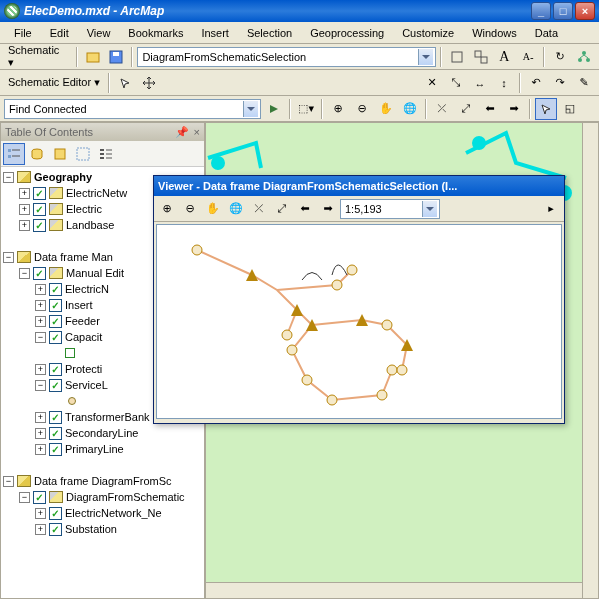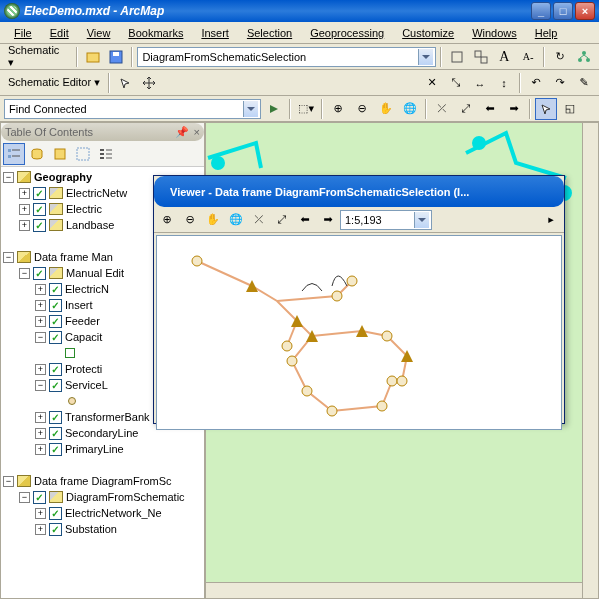--- a/index.html
+++ b/index.html
@@ -5,50 +5,50 @@
 * { margin: 0; padding: 0; box-sizing: border-box; font-family: Tahoma, sans-serif; font-size: 11px; }
 body { width: 599px; height: 599px; background: #ece9d8; overflow: hidden; position: relative; }
 .titlebar { height: 22px; background: linear-gradient(to bottom, #0058cc, #2b7bdb, #0058cc); color: white; display: flex; align-items: center; padding: 0 4px; }
 .titlebar .icon { width: 16px; height: 16px; margin-right: 4px; background: radial-gradient(circle, #7ec88a 40%, #2a5e2e 70%); border-radius: 50%; position: relative; }
 .titlebar .icon::after { content:""; position:absolute; top:3px; left:3px; width:10px; height:10px; background: repeating-linear-gradient(45deg,#fff,#fff 2px,transparent 2px,transparent 4px); border-radius:50%; }
 .titlebar .title { flex: 1; font-weight: bold; font-size: 12px; font-style: italic; }
 .winbtns { display: flex; gap: 2px; }
 .winbtn { width: 20px; height: 18px; background: linear-gradient(to bottom,#8db3e8,#3f6fbf); border: 1px solid #2a4f8f; border-radius: 3px; display:flex;align-items:center;justify-content:center; color:#fff; font-weight:bold; font-size:10px; }
 .close { background: linear-gradient(to bottom,#e79a8f,#cc3e2f); border-color:#8a2a1f; }
 .menubar { height: 22px; background: #ece9d8; display: flex; align-items: center; padding: 0 6px; border-bottom: 1px solid #aca899; gap: 2px; }
-.menubar .item { padding: 2px 8px; cursor: default; text-decoration: underline; }
+.menubar .item { padding: 2px 8px; cursor: default; }
 .toolbar { height: 26px; background: #ece9d8; display: flex; align-items: center; padding: 2px 4px; border-bottom: 1px solid #aca899; gap: 2px; }
 .tbtn { width: 22px; height: 22px; border: 1px solid transparent; display:flex;align-items:center;justify-content:center; position:relative; }
 .drop-label { padding: 2px 4px; }
 .combo { background: white; border: 1px solid #7f9db9; height: 20px; display: flex; align-items: center; padding: 0 2px 0 4px; }
 .combo .arrow { width: 15px; height: 16px; background: linear-gradient(to bottom,#e4ecf7,#bcd4f6); border-left: 1px solid #7f9db9; display:flex;align-items:center;justify-content:center; margin-left:auto; }
 .combo .arrow::after { content:""; border:4px solid transparent; border-top-color:#4d6185; margin-top:4px; }
 .sep { width: 2px; height: 20px; border-left: 1px solid #aca899; border-right: 1px solid #fff; margin: 0 2px; }
 .content { position: relative; height: 477px; display: flex; }
 .toc { width: 205px; background: #f4f4f0; border: 1px solid #aca899; display: flex; flex-direction: column; position: relative; }
-.toc-header { height: 18px; background: linear-gradient(to bottom,#dbd9cf,#c4c1b1); display: flex; align-items: center; padding: 0 4px; color: #666; font-size: 10px; border-radius: 9px; }
+.toc-header { height: 18px; background: linear-gradient(to bottom,#dbd9cf,#c4c1b1); display: flex; align-items: center; padding: 0 4px; color: #666; font-size: 10px; }
 .toc-header .x { margin-left: auto; display:flex; gap:4px; }
 .toc-tools { height: 26px; display: flex; align-items: center; padding: 2px; border-bottom: 1px solid #ccc; gap: 1px; }
 .toc-tools .tb { width: 22px; height:22px; display:flex;align-items:center;justify-content:center; }
 .tree { flex: 1; background: white; overflow: hidden; padding: 2px; }
 .tree-row { display: flex; align-items: center; height: 16px; white-space: nowrap; }
 .expander { width: 11px; height: 11px; border: 1px solid #808080; display:flex;align-items:center;justify-content:center; margin-right: 3px; font-size:9px; line-height:1; cursor:default; flex-shrink:0; }
 .chk { width: 13px; height: 13px; border: 1px solid #1c5180; background: white; margin-right: 3px; display:flex;align-items:center;justify-content:center; flex-shrink:0; }
 .chk.checked::after { content:"✓"; font-size:10px; color:#21a121; font-weight:bold; }
 .layer-icon { width: 14px; height: 12px; margin-right: 3px; flex-shrink:0; }
 .li-df { background: linear-gradient(135deg,#f5e68c 50%,#e3c84a 50%); border: 1px solid #8a7a2a; }
 .li-layer { background: linear-gradient(135deg,#d4d4d4 40%,#f5e68c 40%); border: 1px solid #8a7a2a; }
 .li-sym-circle { width:8px; height:8px; border-radius:50%; background:#f5deb3; border:1px solid #8a7a2a; margin: 0 5px 0 3px; }
 .li-sym-sq { width:10px; height:10px; border:1px solid #2a8a2a; }
 .indent { display:inline-block; flex-shrink:0; }
 .map-area { flex: 1; background: #d0f0c0; position: relative; border: 1px solid #aca899; overflow:hidden; }
 .map-scroll-v { position:absolute; right:0; top:0; bottom:0; width:16px; background:#ece9d8; border-left:1px solid #aca899; }
 .map-scroll-h { position:absolute; left:0; right:16px; bottom:0; height:16px; background:#ece9d8; border-top:1px solid #aca899; }
 .viewer-window { position: absolute; left: 153px; top: 175px; width: 412px; height: 249px; background: #ece9d8; border: 1px solid #0a246a; box-shadow: 2px 2px 6px rgba(0,0,0,.3); }
-.viewer-tb { height: 31px; background: linear-gradient(to bottom,#2b7bdb,#0058cc); color:white; display:flex;align-items:center; padding:0 16px; font-weight:bold;border-radius:10px; }
+.viewer-tb { height: 20px; background: linear-gradient(to bottom,#2b7bdb,#0058cc); color:white; display:flex;align-items:center; padding:0 4px; font-weight:bold; }
 .viewer-tools { height: 26px; display:flex;align-items:center; padding:2px; background:#ece9d8; border-bottom:1px solid #aca899; gap:1px; }
 .viewer-canvas { background: white; margin: 2px; height: 195px; border: 1px solid #7f9db9; position: relative; }
 svg.cyan-path { position:absolute; top:0; left:0; }
 .tbtn.sel { background:#c1d2ee; border:1px solid #316ac5; }
 .mini-ico { font-size:11px; }
 </style>
 </head>
 <body>
 
 <div class="titlebar">
@@ -70,21 +70,21 @@
 <div class="menubar">
   <div class="item">File</div>
   <div class="item">Edit</div>
   <div class="item">View</div>
   <div class="item">Bookmarks</div>
   <div class="item">Insert</div>
   <div class="item">Selection</div>
   <div class="item">Geoprocessing</div>
   <div class="item">Customize</div>
   <div class="item">Windows</div>
-  <div class="item">Help</div>
+  <div class="item">Data</div>
 </div>
 
 <div class="toolbar">
   <div class="drop-label"><span>Schematic</span> ▾</div>
   <div class="sep"></div>
   <div class="tbtn">
       <svg width="16" height="16">
         <rect x="2" y="4" width="12" height="9" fill="#f5d76e" stroke="#b8860b"></rect>
       </svg>
     </div>
@@ -421,21 +421,21 @@
       </div>
     <div class="tbtn">
         <span>⤢</span>
       </div>
     <div class="tbtn">
         <span>⬅</span>
       </div>
     <div class="tbtn">
         <span>➡</span>
       </div>
-    <div class="combo" style="width:92px;">
+    <div class="combo" style="width:100px;">
       <span>1:5,193</span>
       <div class="arrow"></div>
     </div>
     <div style="flex:1"></div>
     <div class="tbtn">▸</div>
   </div>
   <div class="viewer-canvas">
     <svg width="406" height="193">
       <g stroke="#e8a77a" stroke-width="2" fill="none">
         <path d="M 40 25 L 95 50 L 120 65 L 140 85 L 155 100 L 135 125 L 150 155 L 175 175 L 225 170 L 235 145"></path>

